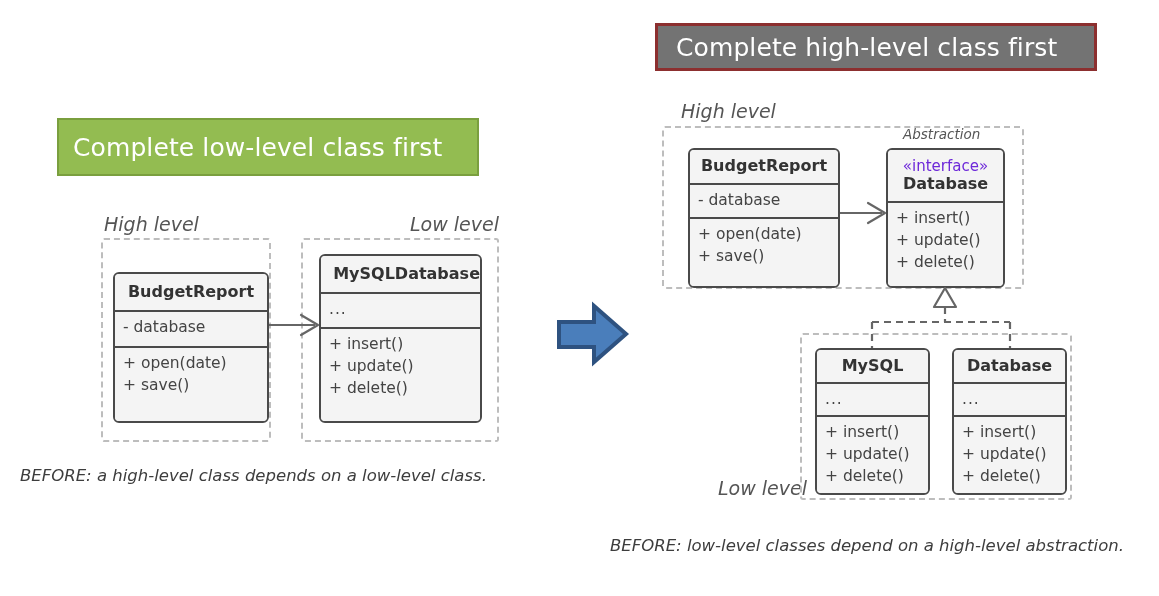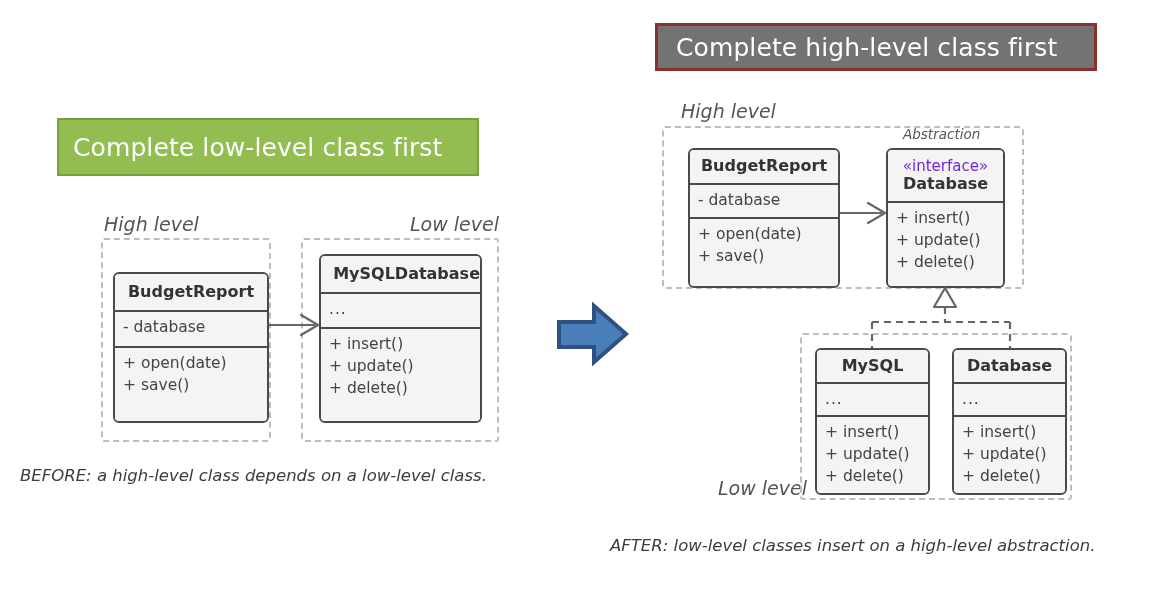--- a/index.html
+++ b/index.html
@@ -229,21 +229,21 @@
   <div class="uml-sec bordered" style="height:33px;">
     <div class="row dots">...</div>
   </div>
   <div class="uml-sec" style="height:76px;">
     <div class="row">+ insert()</div>
     <div class="row">+ update()</div>
     <div class="row">+ delete()</div>
   </div>
 </div>
 
-<div class="caption" style="left:610px; top:536px;">AFTER: low-level classes insert on a high-level abstraction.</div>
+<div class="caption" style="left:610px; top:536px;">BEFORE: low-level classes depend on a high-level abstraction.</div>
 
 <svg class="overlay" viewBox="0 0 1159 596" xmlns="http://www.w3.org/2000/svg">
 
   <g>
     <line x1="269" y1="325" x2="315" y2="325" stroke="#666666" stroke-width="2.2"></line>
     <polyline points="301,315 318,325 301,335" fill="none" stroke="#666666" stroke-width="2.2" stroke-linecap="round" stroke-linejoin="round"></polyline>
   </g>
 
   <g>
     <polygon points="559,322 594,322 594,306 626,334 594,362 594,347 559,347" fill="#4a7ebb" stroke="#2e5280" stroke-width="4" stroke-linejoin="miter"></polygon>

